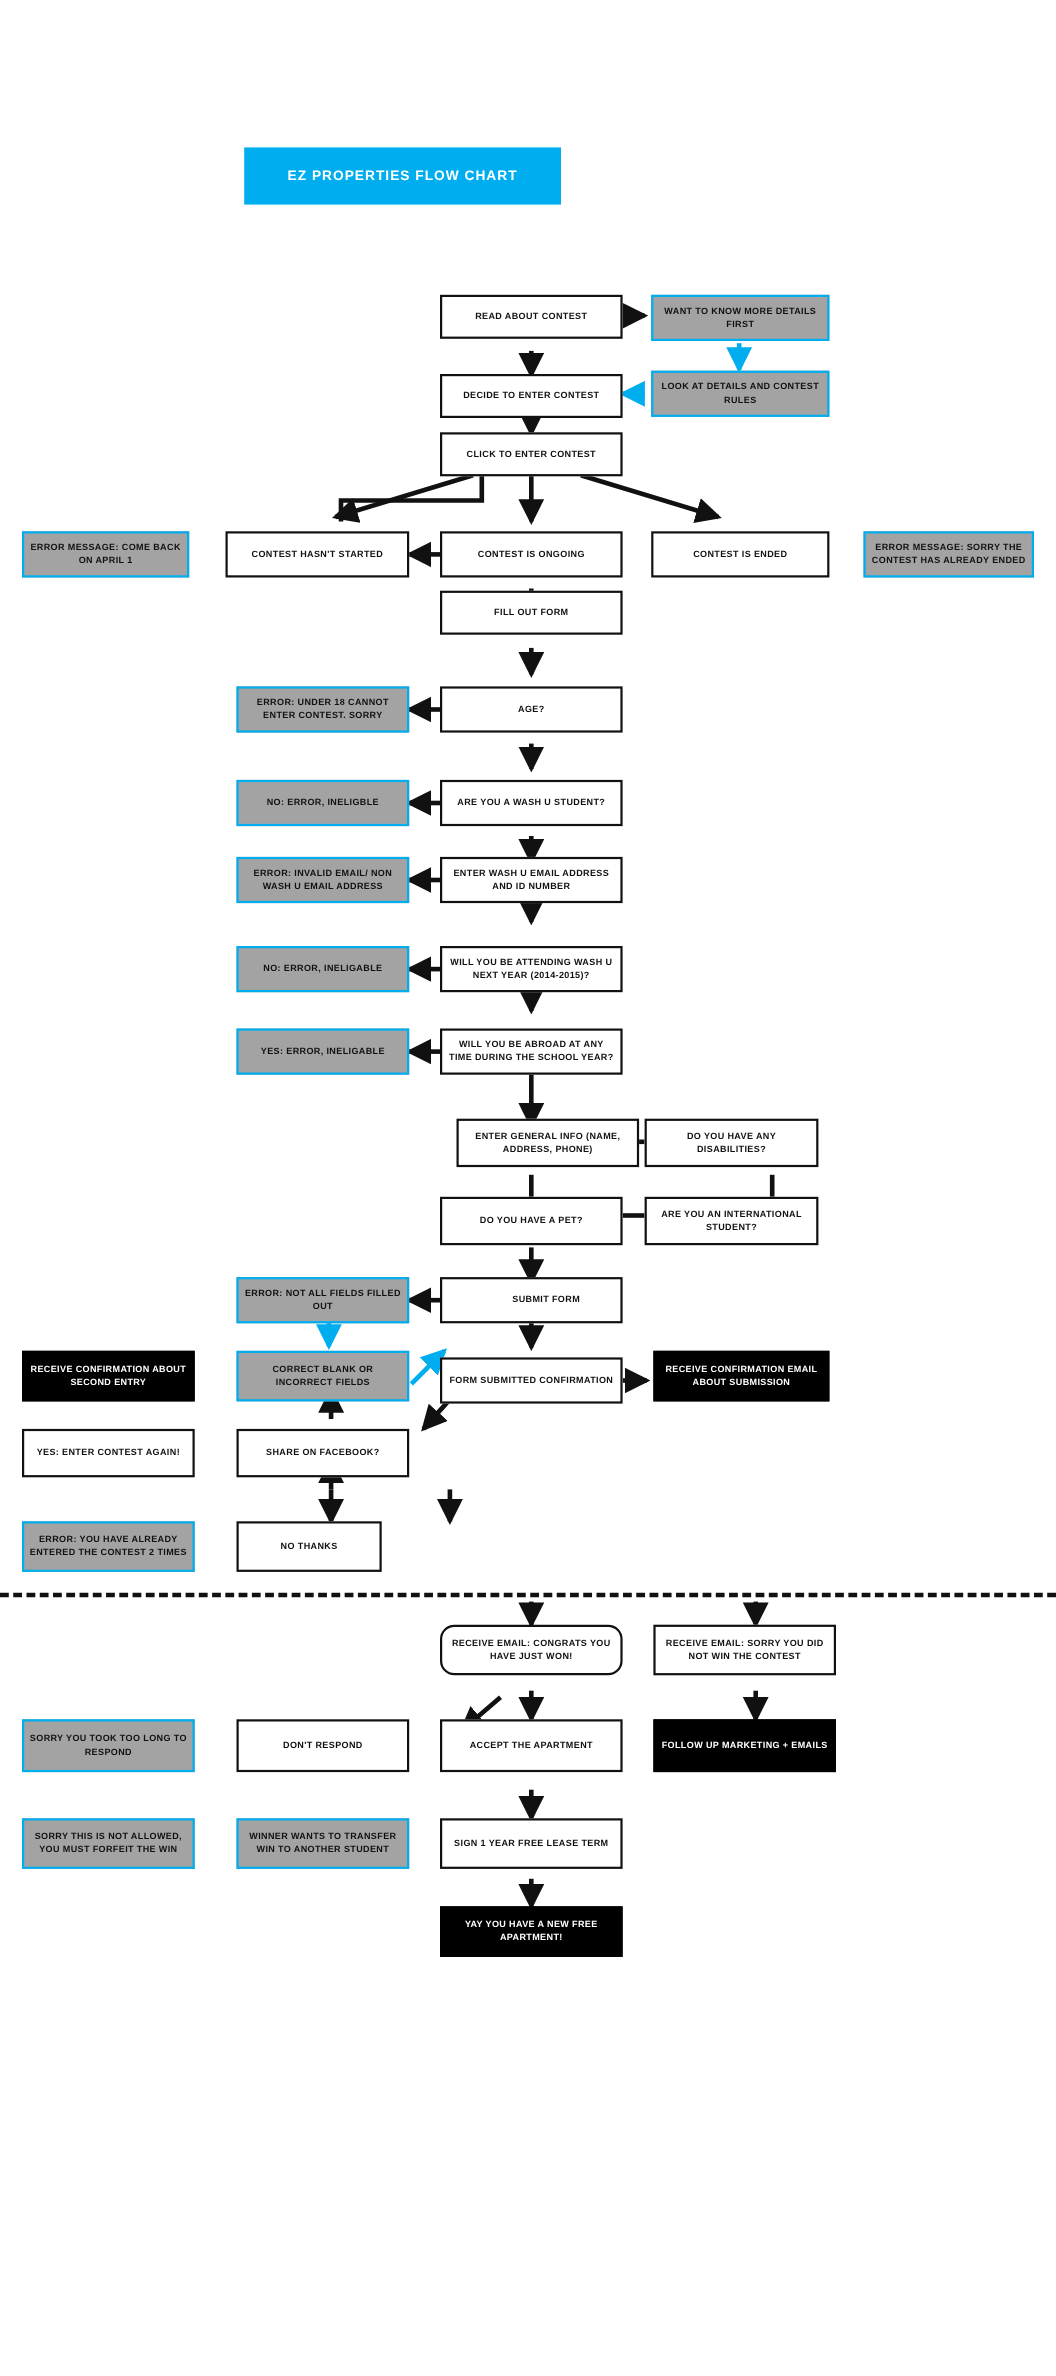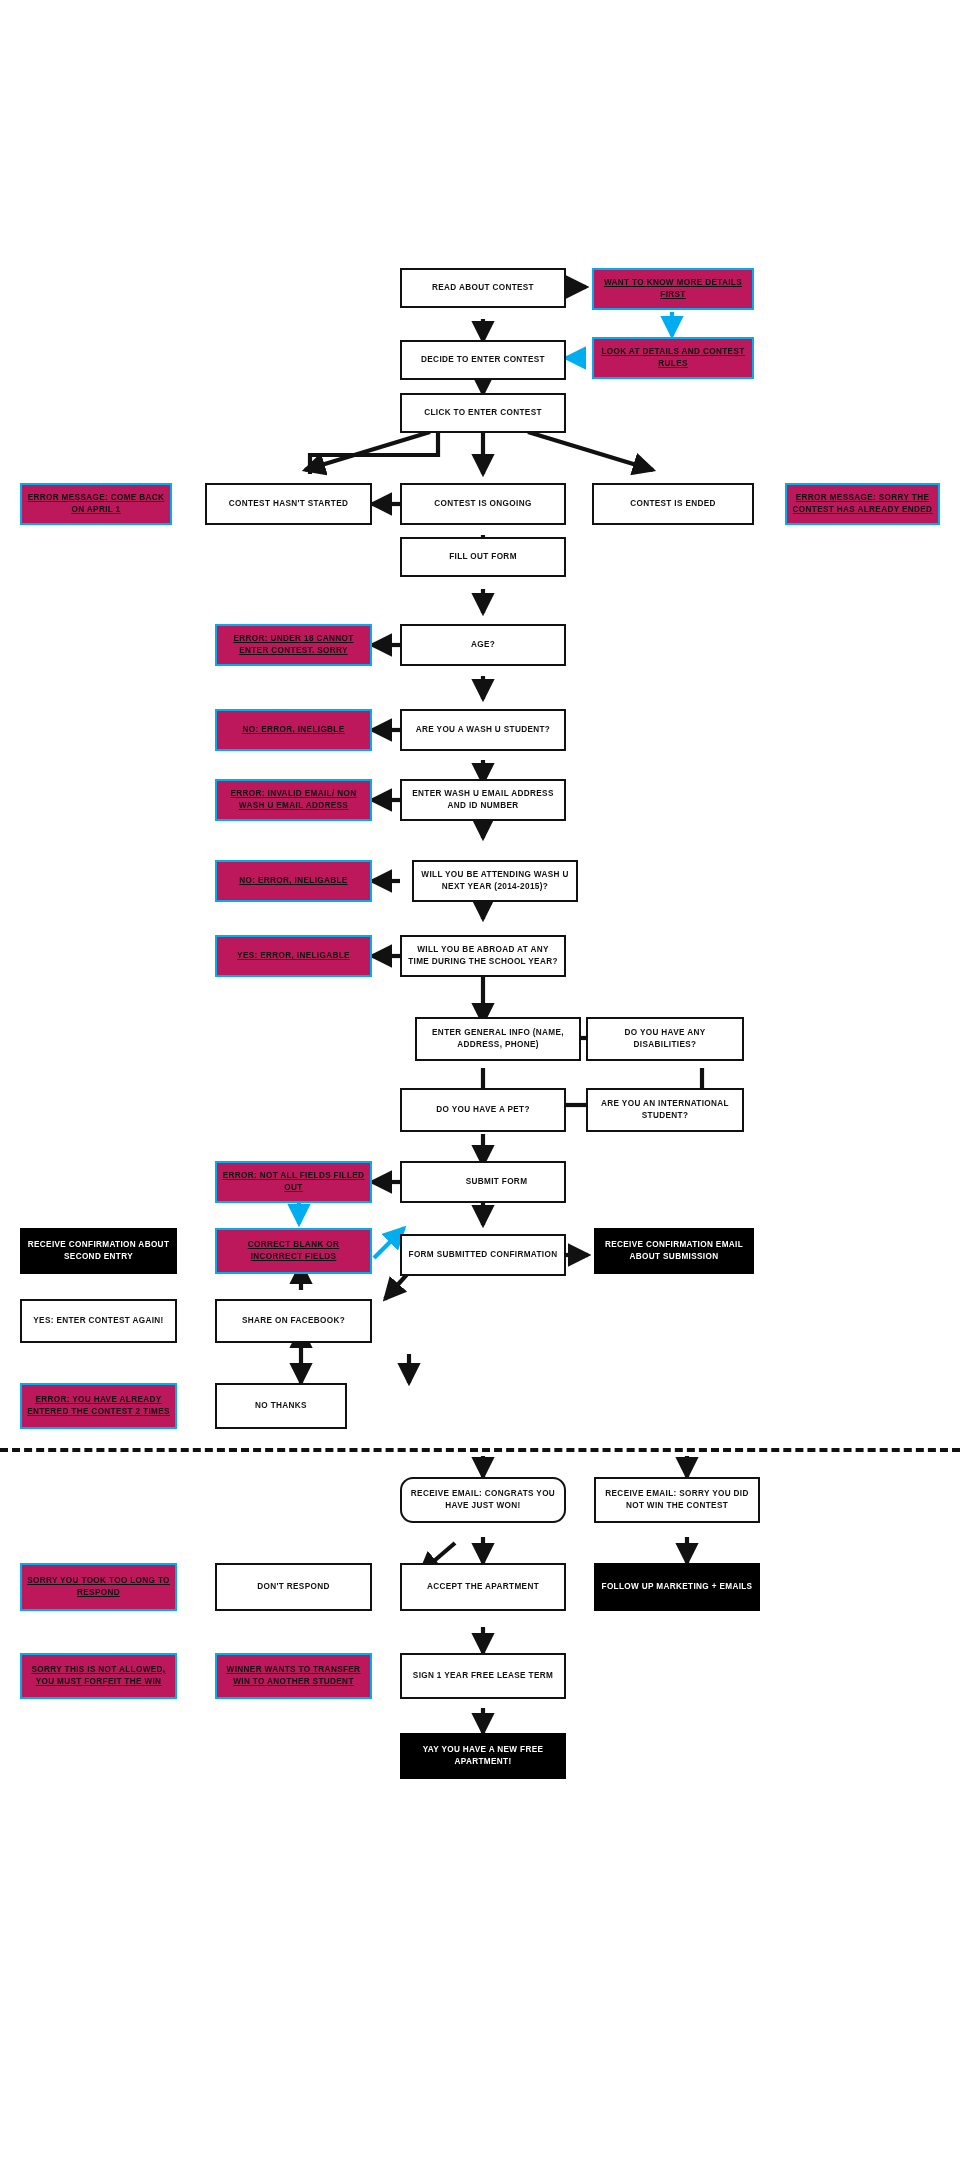--- a/index.html
+++ b/index.html
@@ -32,31 +32,32 @@
     text-align: center;
     font-weight: bold;
     font-size: 8.2px;
     letter-spacing: 0.35px;
     line-height: 1.5;
     padding: 2px 5px;
     background: #ffffff;
     color: #111111;
     border: 2.5px solid #111111;
   }
-  .node.blue { border-color: #00AEEF; color: #111111; background:#be185d;text-decoration:underline; }
+  .node.blue { border-color: #00AEEF; color: #111111; background:#a3a3a3; }
   .node.solid { background: #000000; color: #ffffff; border-color: #000000; }
 
   svg.wires { position: absolute; left:0; top:0; width:960px; height:2160px; pointer-events:none; }
   .divider { position:absolute; left:0; width:960px; height:0; border-top: 4px dashed #111111; }
 </style>
 </head>
 <body>
 
 <div id="canvas">
 
+  <div class="title-box" style="left:222px; top:134px; width:288px; height:52px;">EZ PROPERTIES FLOW CHART</div>
 
   <svg class="wires" viewBox="0 0 960 2160">
     <defs>
       <marker id="ahK" viewBox="0 0 10 10" refX="8.6" refY="5" markerWidth="5.6" markerHeight="5.6" orient="auto-start-reverse">
         <path d="M 0 0 L 10 5 L 0 10 z" fill="#111111"></path>
       </marker>
       <marker id="ahB" viewBox="0 0 10 10" refX="8.6" refY="5" markerWidth="5.6" markerHeight="5.6" orient="auto-start-reverse">
         <path d="M 0 0 L 10 5 L 0 10 z" fill="#00AEEF"></path>
       </marker>
     </defs>
@@ -135,21 +136,21 @@
   <div class="node blue" style="left:215px; top:624px; width:157px; height:42px;">ERROR: UNDER 18 CANNOT ENTER CONTEST. SORRY</div>
   <div class="node" style="left:400px; top:624px; width:166px; height:42px;">AGE?</div>
 
   <div class="node blue" style="left:215px; top:709px; width:157px; height:42px;">NO: ERROR, INELIGBLE</div>
   <div class="node" style="left:400px; top:709px; width:166px; height:42px;">ARE YOU A WASH U STUDENT?</div>
 
   <div class="node blue" style="left:215px; top:779px; width:157px; height:42px;">ERROR: INVALID EMAIL/ NON WASH U EMAIL ADDRESS</div>
   <div class="node" style="left:400px; top:779px; width:166px; height:42px;">ENTER WASH U EMAIL ADDRESS AND ID NUMBER</div>
 
   <div class="node blue" style="left:215px; top:860px; width:157px; height:42px;">NO: ERROR, INELIGABLE</div>
-  <div class="node" style="left:400px; top:860px; width:166px; height:42px;margin-left:12px;">WILL YOU BE ATTENDING WASH U NEXT YEAR (2014-2015)?</div>
+  <div class="node" style="left:400px; top:860px; width:166px; height:42px;">WILL YOU BE ATTENDING WASH U NEXT YEAR (2014-2015)?</div>
 
   <div class="node blue" style="left:215px; top:935px; width:157px; height:42px;">YES: ERROR, INELIGABLE</div>
   <div class="node" style="left:400px; top:935px; width:166px; height:42px;">WILL YOU BE ABROAD AT ANY TIME DURING THE SCHOOL YEAR?</div>
 
   <div class="node" style="left:415px; top:1017px; width:166px; height:44px;">ENTER GENERAL INFO (NAME, ADDRESS, PHONE)</div>
   <div class="node" style="left:586px; top:1017px; width:158px; height:44px;">DO YOU HAVE ANY DISABILITIES?</div>
   <div class="node" style="left:400px; top:1088px; width:166px; height:44px;">DO YOU HAVE A PET?</div>
   <div class="node" style="left:586px; top:1088px; width:158px; height:44px;">ARE YOU AN INTERNATIONAL STUDENT?</div>
 
   <div class="node blue" style="left:215px; top:1161px; width:157px; height:42px;">ERROR: NOT ALL FIELDS FILLED OUT</div>

